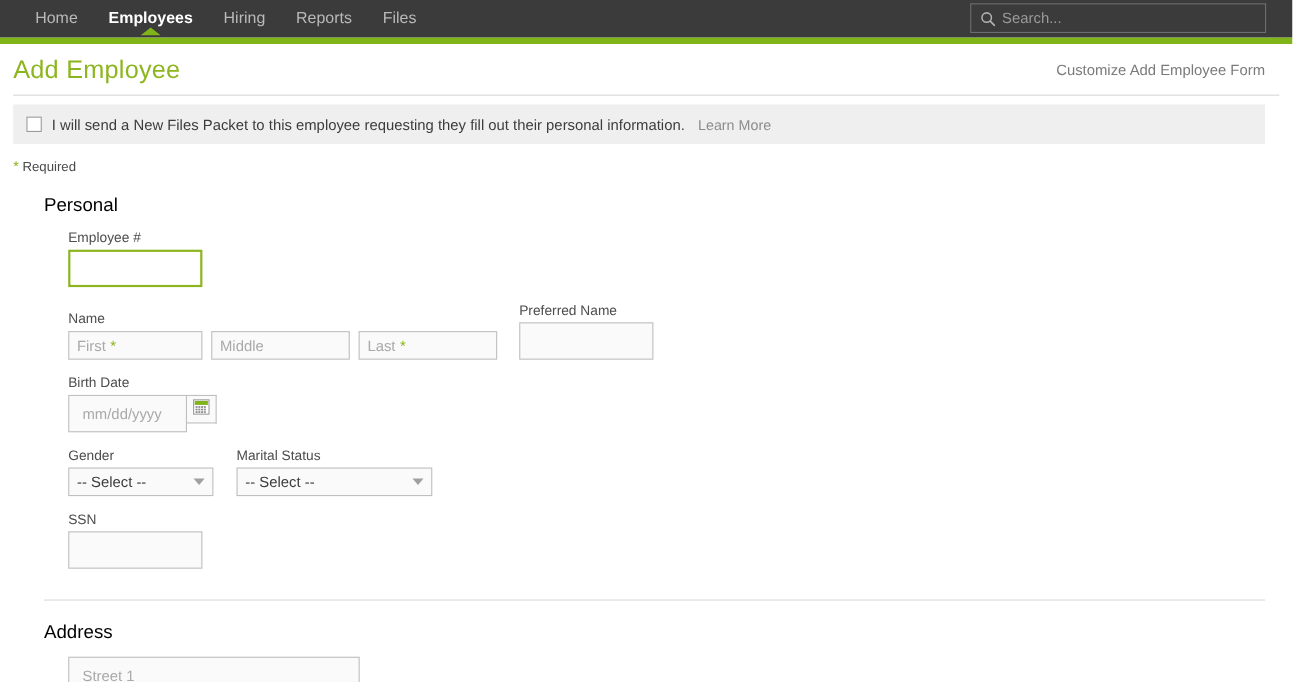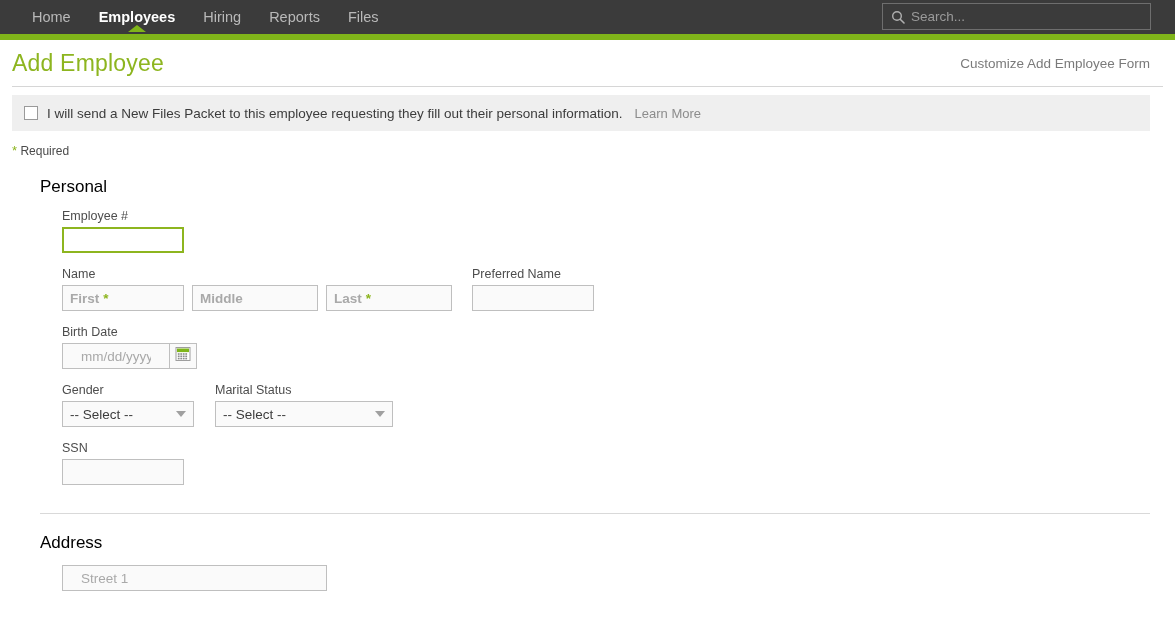--- a/index.html
+++ b/index.html
@@ -152,27 +152,27 @@
   }
   .fields { margin-left: 22px; }
   .row { display: flex; align-items: flex-end; }
   .field { display: flex; flex-direction: column; }
   .flabel {
     font-size: 12.5px;
     color: #4d4d4d;
     margin-bottom: 4px;
   }
   .inp {
-    height: 26px;
+    height: 34px;
     border: 1px solid #bfbfbf;
     background: #fafafa;
     font-family: "Liberation Sans", sans-serif;
     font-size: 13.5px;
     color: #7f1d1d;
-    padding: 0 18px;
+    padding: 0 12px;
     outline: none;
   }
   .inp::placeholder { color: #a9a9a9; opacity: 1; }
   .inp.focused {
     border: 2px solid #8db51f;
     background: #ffffff;
     caret-color: #000;
   }
 
   .req-star { color: #8db51f; }
@@ -193,21 +193,20 @@
   .ph-box {
     height: 26px;
     border: 1px solid #bfbfbf;
     background: #fafafa;
     display: flex;
     align-items: center;
     padding: 0 7px;
     font-size: 13.5px;
     color: #a9a9a9;
     cursor: text;
-    font-weight: bold;
   }
 
   
   .date-wrap { display: flex; align-items: stretch; }
   .date-inp { width: 108px; }
   .cal-btn {
     width: 27px; height: 26px;
     border: 1px solid #bfbfbf;
     border-left: 0;
     background: #fafafa;

